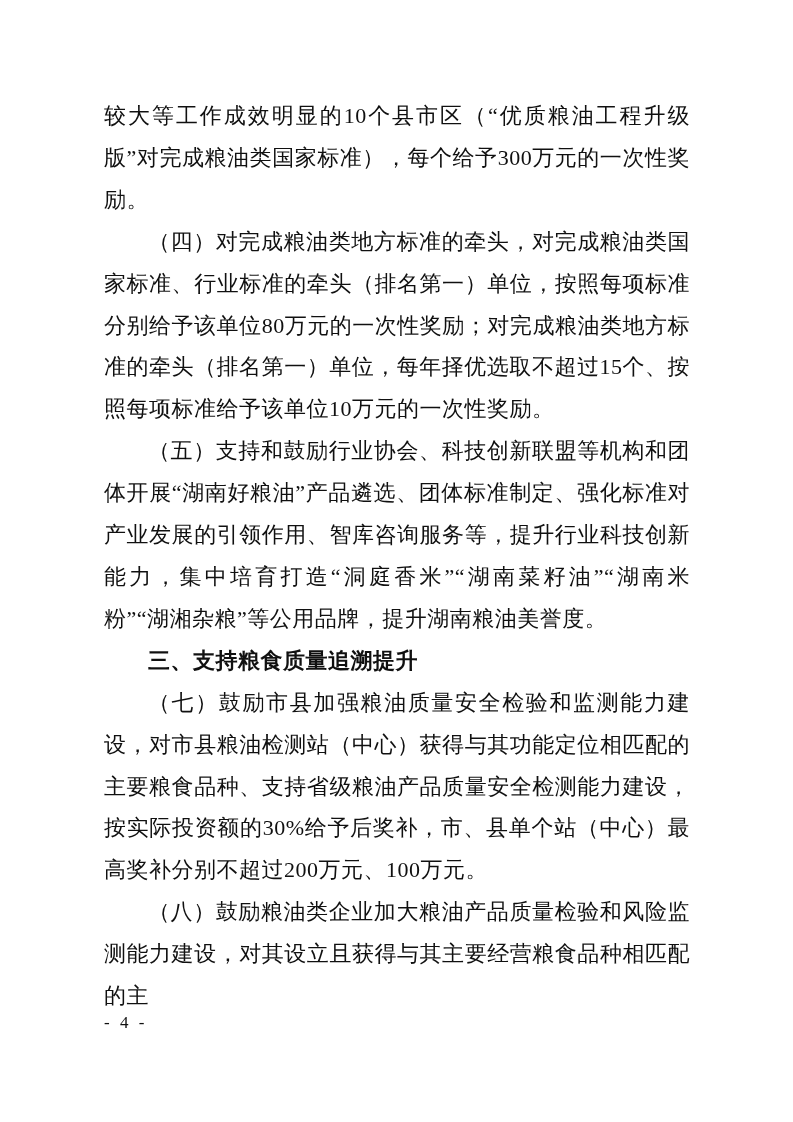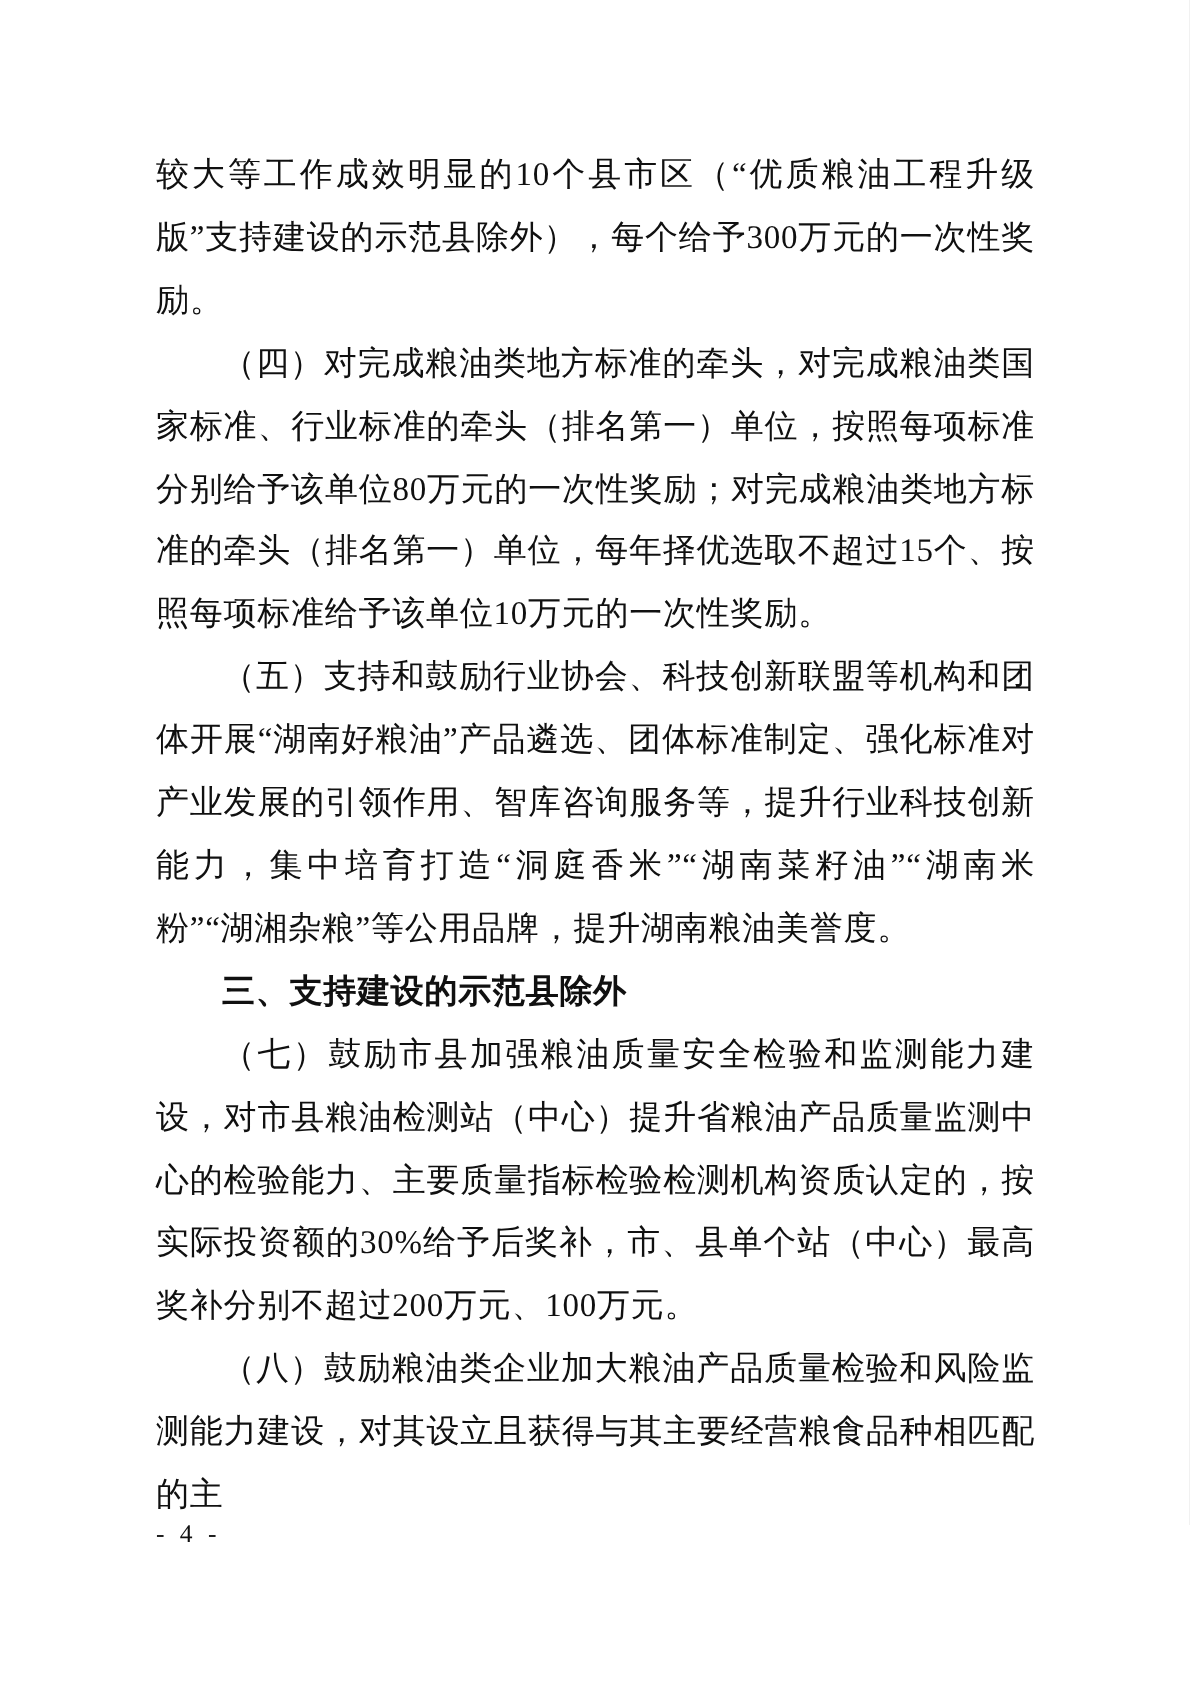--- a/index.html
+++ b/index.html
@@ -49,21 +49,21 @@
     letter-spacing: 3px;
     font-family: "Liberation Serif", "DejaVu Serif", serif;
     color: #101010;
   }
 </style>
 </head>
 <body>
 
 <div class="page">
   <div class="content">
-    <p>较大等工作成效明显的10个县市区（“优质粮油工程升级版”支持建设的示范县除外），每个给予300万元的一次性奖励。</p>
+    <p>较大等工作成效明显的10个县市区（“优质粮油工程升级版”对完成粮油类国家标准），每个给予300万元的一次性奖励。</p>
     <p class="indent">（四）对完成粮油类地方标准的牵头，对完成粮油类国家标准、行业标准的牵头（排名第一）单位，按照每项标准分别给予该单位80万元的一次性奖励；对完成粮油类地方标准的牵头（排名第一）单位，每年择优选取不超过15个、按照每项标准给予该单位10万元的一次性奖励。</p>
     <p class="indent">（五）支持和鼓励行业协会、科技创新联盟等机构和团体开展“湖南好粮油”产品遴选、团体标准制定、强化标准对产业发展的引领作用、智库咨询服务等，提升行业科技创新能力，集中培育打造“洞庭香米”“湖南菜籽油”“湖南米粉”“湖湘杂粮”等公用品牌，提升湖南粮油美誉度。</p>
-    <p class="heading">三、支持建设的示范县除外</p>
-    <p class="indent">（七）鼓励市县加强粮油质量安全检验和监测能力建设，对市县粮油检测站（中心）提升省粮油产品质量监测中心的检验能力、主要质量指标检验检测机构资质认定的，按实际投资额的30%给予后奖补，市、县单个站（中心）最高奖补分别不超过200万元、100万元。</p>
+    <p class="heading">三、支持粮食质量追溯提升</p>
+    <p class="indent">（七）鼓励市县加强粮油质量安全检验和监测能力建设，对市县粮油检测站（中心）获得与其功能定位相匹配的主要粮食品种、支持省级粮油产品质量安全检测能力建设，按实际投资额的30%给予后奖补，市、县单个站（中心）最高奖补分别不超过200万元、100万元。</p>
     <p class="indent">（八）鼓励粮油类企业加大粮油产品质量检验和风险监测能力建设，对其设立且获得与其主要经营粮食品种相匹配的主</p>
   </div>
   <div class="page-number">- 4 -</div>
 </div>
 
 </body></html>

